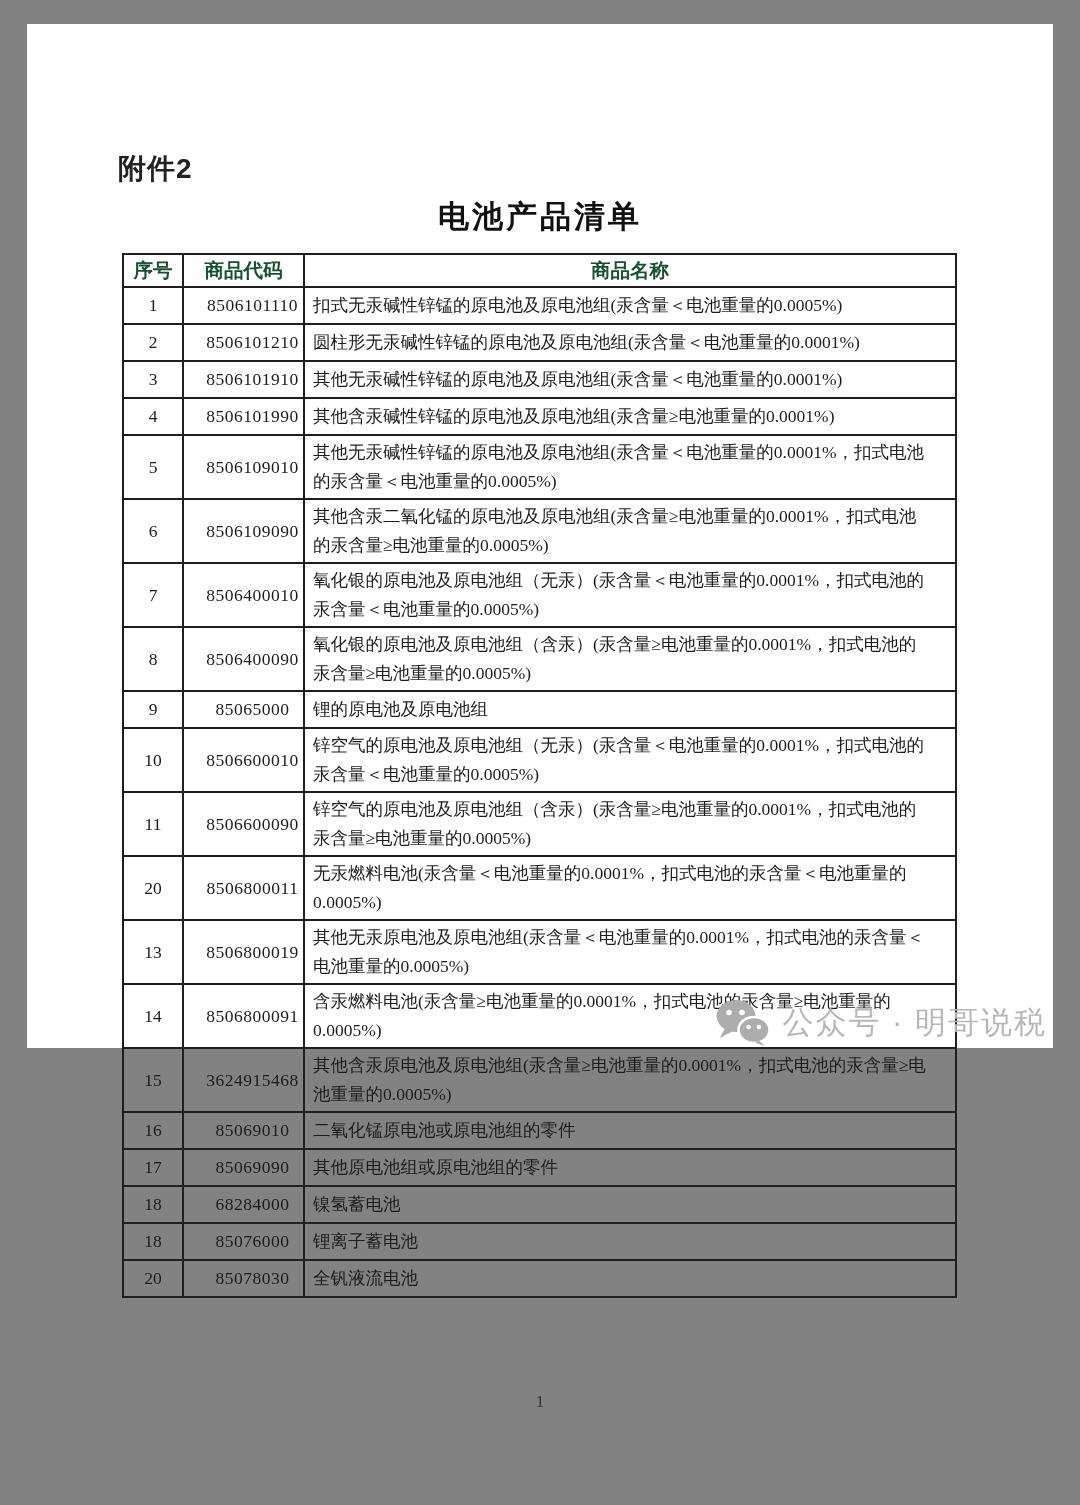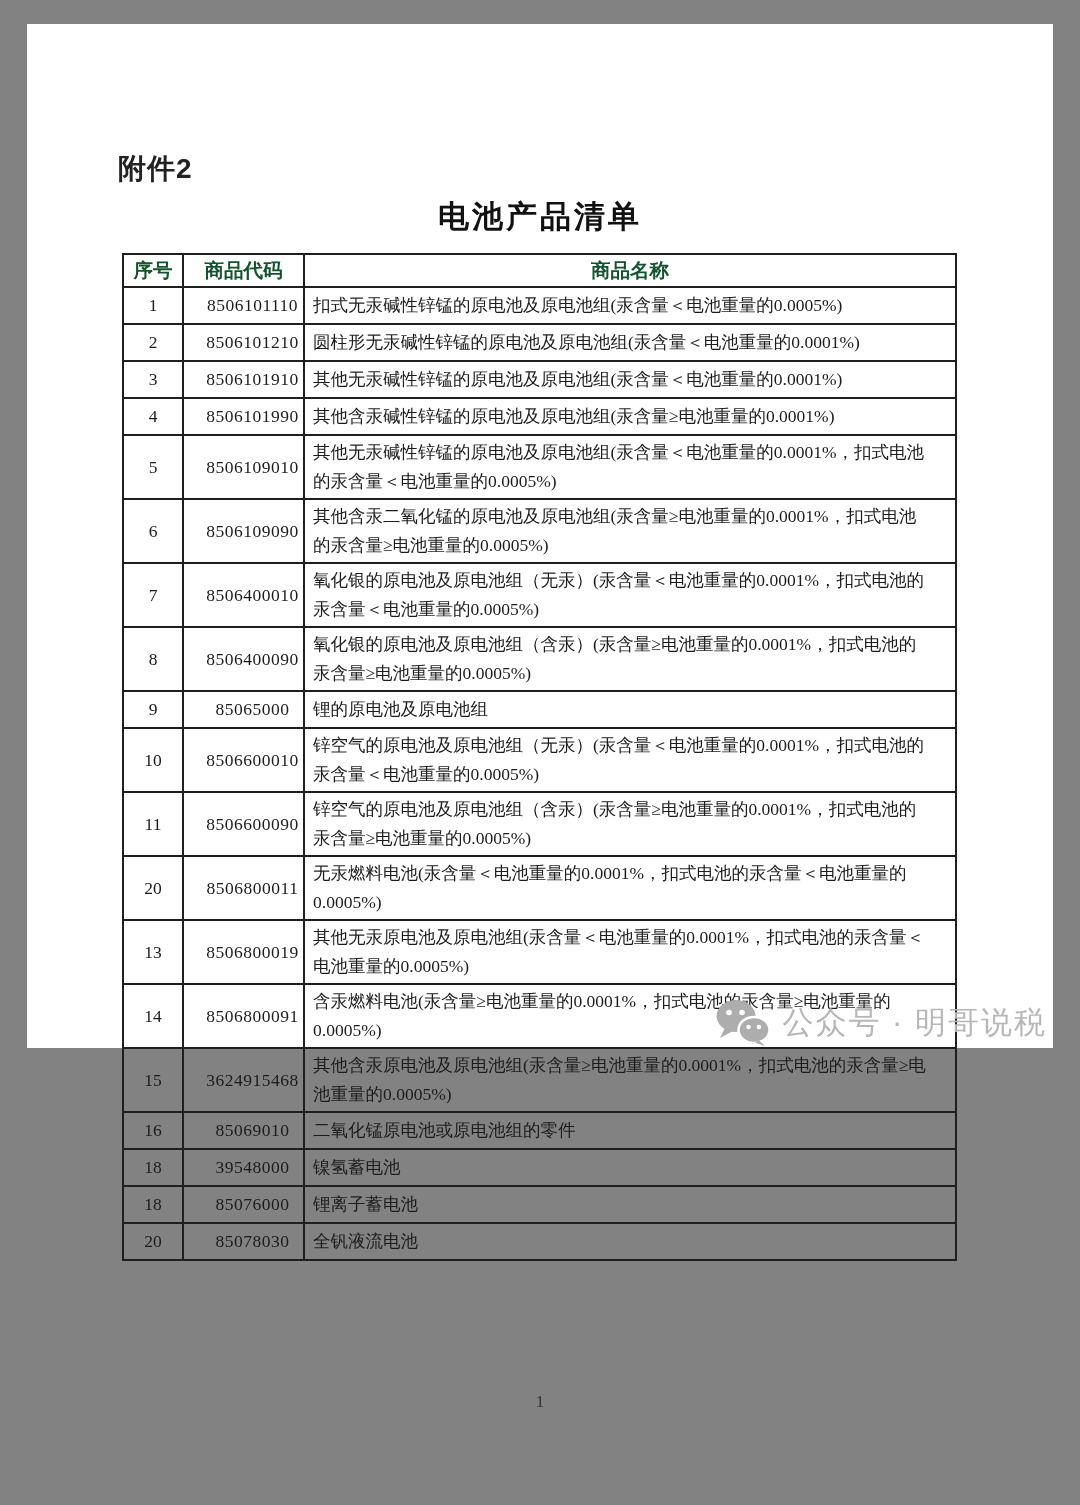--- a/index.html
+++ b/index.html
@@ -222,24 +222,29 @@
       <td class="c-code">3624915468</td>
       <td class="c-name">其他含汞原电池及原电池组(汞含量≥电池重量的0.0001%，扣式电池的汞含量≥电池重量的0.0005%)</td>
     </tr>
 
     <tr>
       <td class="c-no">16</td>
       <td class="c-code">85069010</td>
       <td class="c-name">二氧化锰原电池或原电池组的零件</td>
     </tr>
 
+    <tr>
+      <td class="c-no">17</td>
+      <td class="c-code">85069090</td>
+      <td class="c-name">其他原电池组或原电池组的零件</td>
+    </tr>
 
     <tr>
       <td class="c-no">18</td>
-      <td class="c-code">39548000</td>
+      <td class="c-code">68284000</td>
       <td class="c-name">镍氢蓄电池</td>
     </tr>
 
     <tr>
       <td class="c-no">18</td>
       <td class="c-code">85076000</td>
       <td class="c-name">锂离子蓄电池</td>
     </tr>
 
     <tr>

